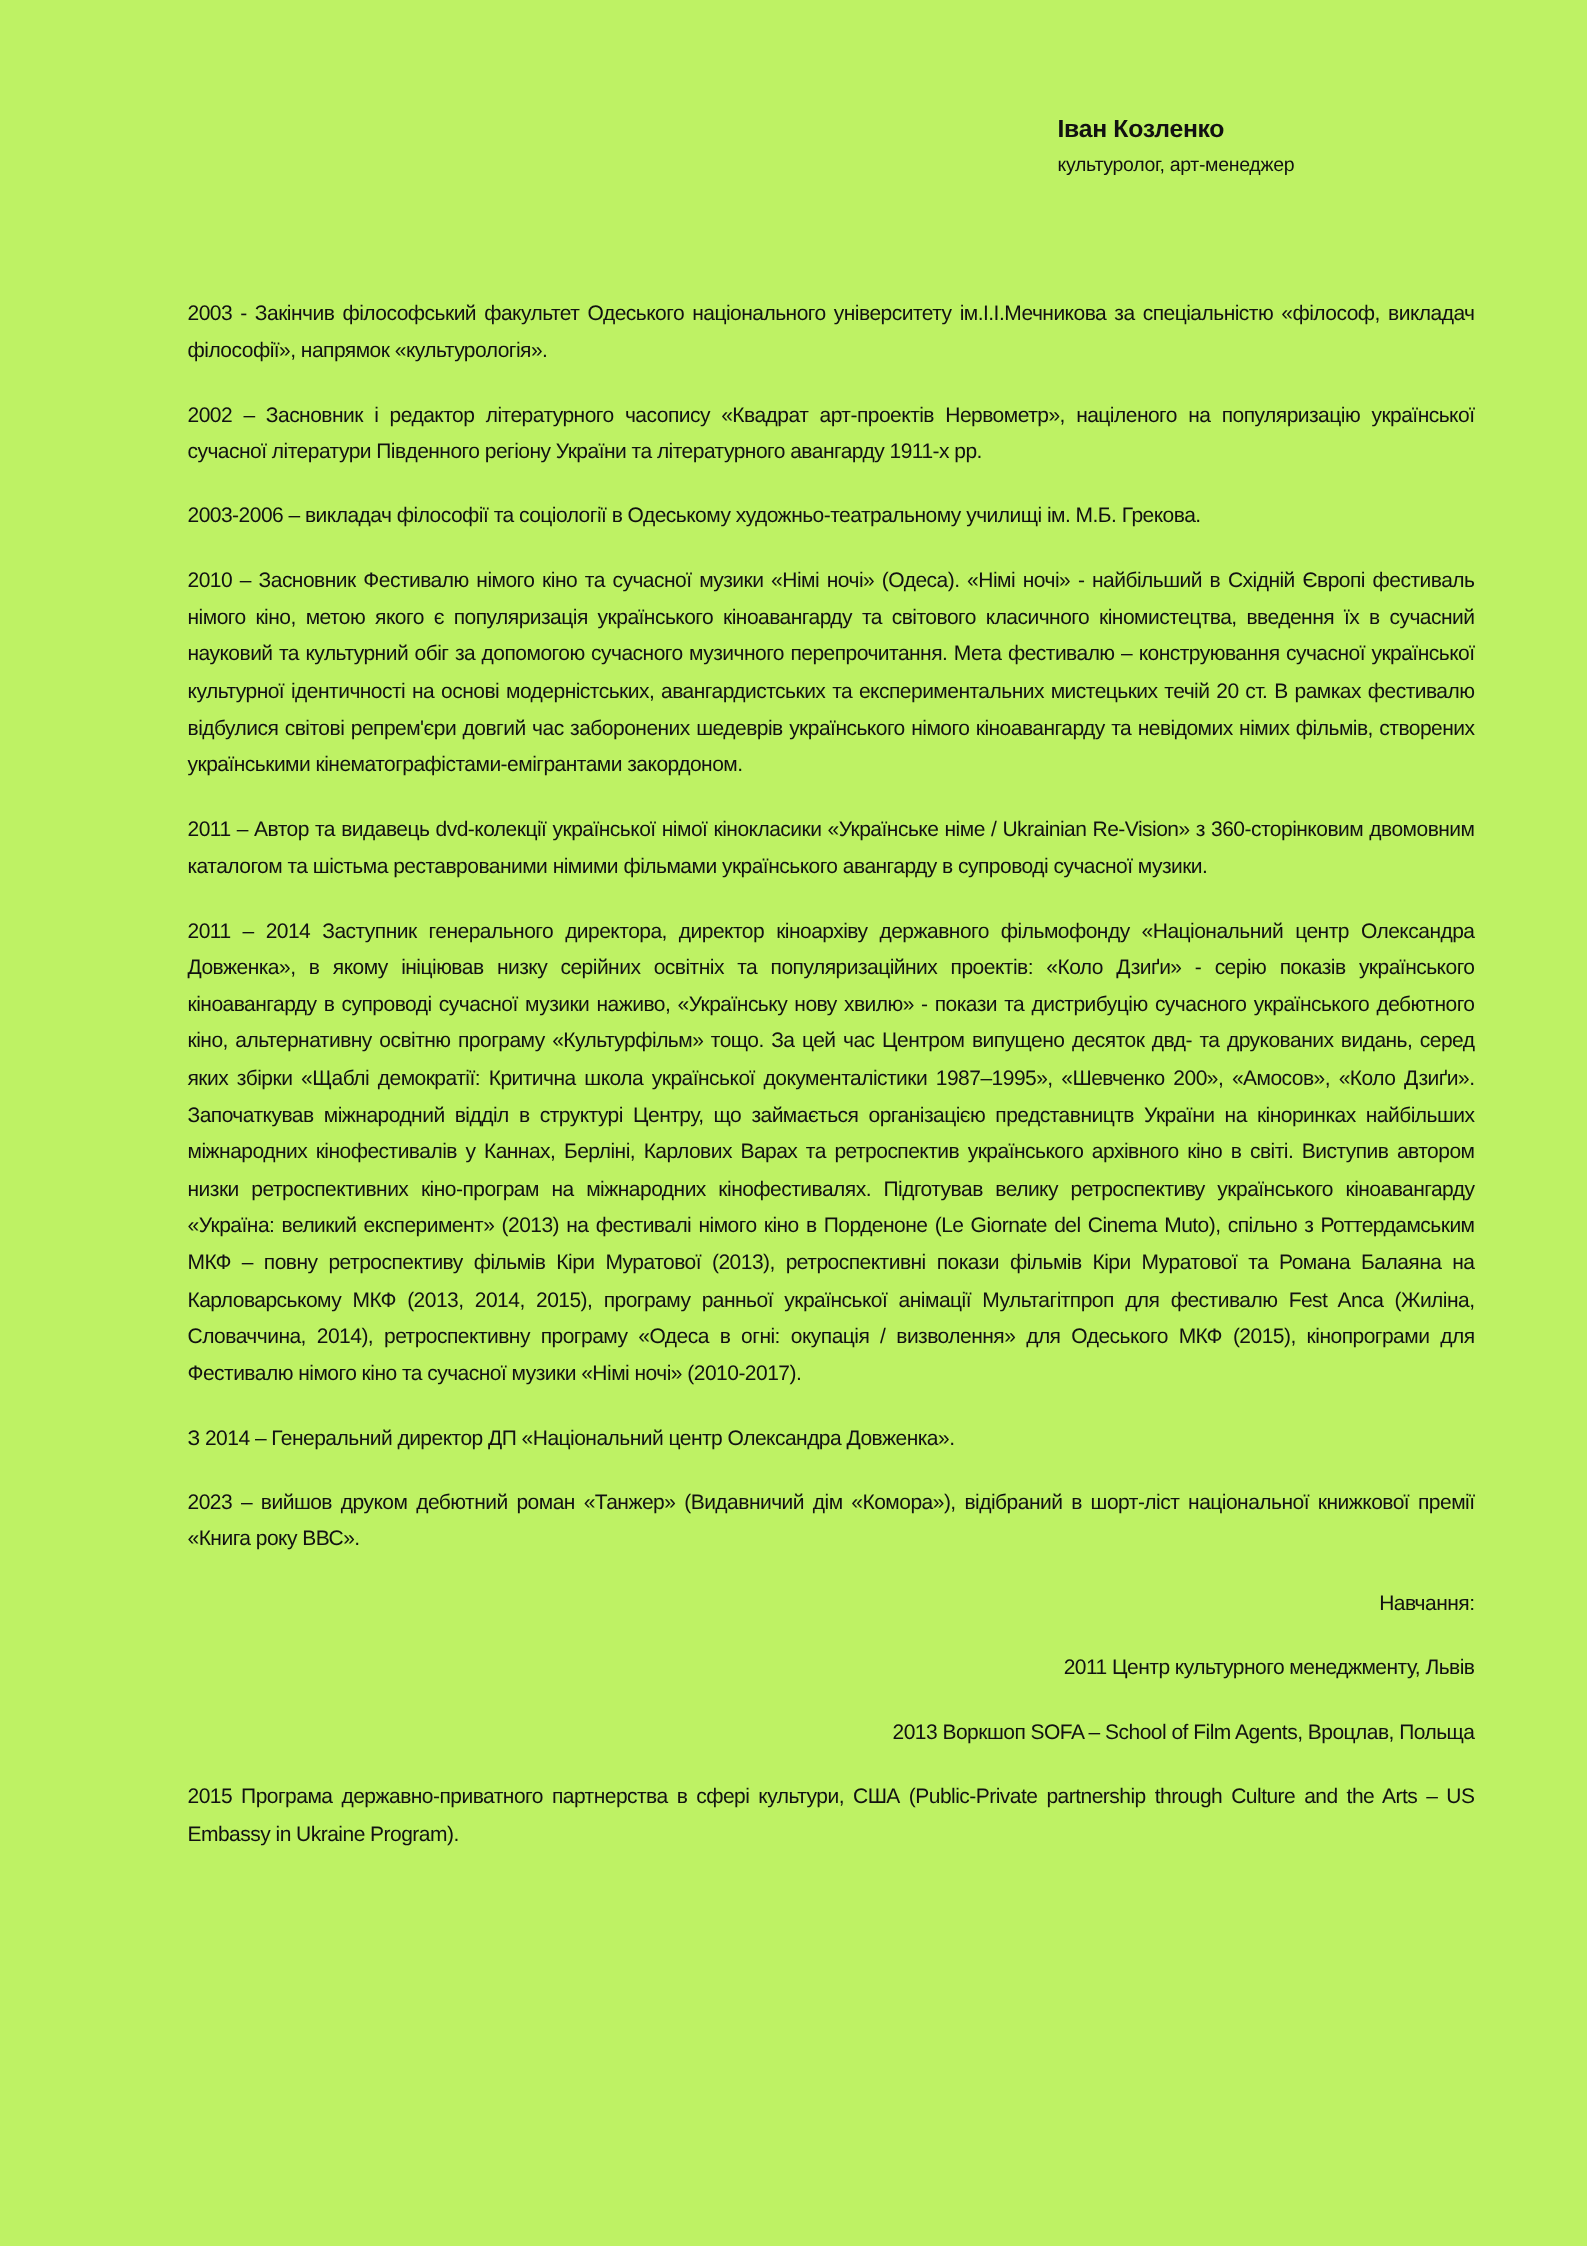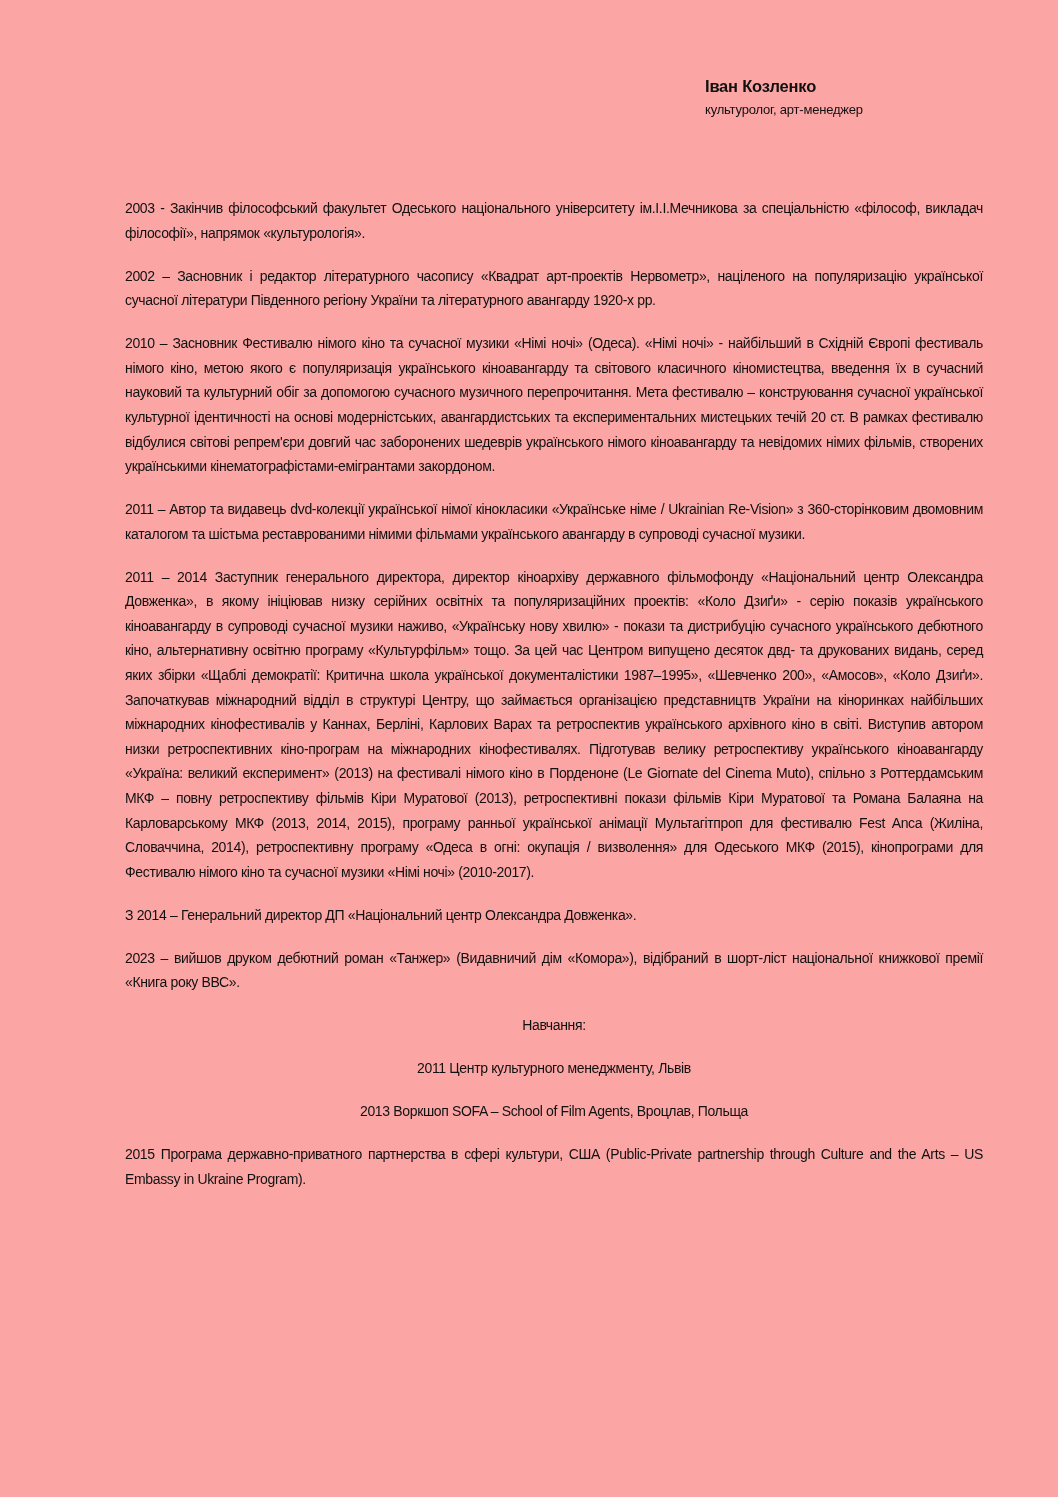--- a/index.html
+++ b/index.html
@@ -14,21 +14,21 @@
       overflow: hidden;
       font-family: "Liberation Sans", sans-serif;
       color: #111111;
     }
     .page {
       position: absolute;
       left: 0;
       top: 0;
       width: 1058px;
       height: 1497px;
-      background: #fca5a5;
+      background: #bef264;
     }
     .header {
       position: absolute;
       left: 705px;
       top: 74px;
       width: 300px;
     }
     .author-name {
       font-size: 16.5px;
       font-weight: bold;
@@ -50,35 +50,36 @@
     }
     .para {
       font-size: 14px;
       line-height: 24.6px;
       margin: 0 0 18.4px 0;
       text-align: justify;
       letter-spacing: -0.35px;
       word-spacing: 0px;
     }
     .para.left {
-      text-align: center;
+      text-align: right;
     }
   </style>
 </head>
 <body>
 
 <div class="page">
   <div class="header">
     <p class="author-name">Іван Козленко</p>
     <p class="author-role">культуролог, арт-менеджер</p>
   </div>
 
   <div class="body-text">
     <p class="para">2003 - Закінчив філософський факультет Одеського національного університету ім.І.І.Мечникова за спеціальністю «філософ, викладач філософії», напрямок «культурологія».</p>
-    <p class="para">2002 – Засновник і редактор літературного часопису «Квадрат арт-проектів Нервометр», націленого на популяризацію української сучасної літератури Південного регіону України та літературного авангарду 1920-х рр.</p>
+    <p class="para">2002 – Засновник і редактор літературного часопису «Квадрат арт-проектів Нервометр», націленого на популяризацію української сучасної літератури Південного регіону України та літературного авангарду 1911-х рр.</p>
+    <p class="para">2003-2006 – викладач філософії та соціології в Одеському художньо-театральному училищі ім. М.Б. Грекова.</p>
     <p class="para">2010 – Засновник Фестивалю німого кіно та сучасної музики «Німі ночі» (Одеса). «Німі ночі» - найбільший в Східній Європі фестиваль німого кіно, метою якого є популяризація українського кіноавангарду та світового класичного кіномистецтва, введення їх в сучасний науковий та культурний обіг за допомогою сучасного музичного перепрочитання. Мета фестивалю – конструювання сучасної української культурної ідентичності на основі модерністських, авангардистських та експериментальних мистецьких течій 20 ст. В рамках фестивалю відбулися світові репрем'єри довгий час заборонених шедеврів українського німого кіноавангарду та невідомих німих фільмів, створених українськими кінематографістами-емігрантами закордоном.</p>
     <p class="para">2011 – Автор та видавець dvd-колекції української німої кінокласики «Українське німе / Ukrainian Re-Vision» з 360-сторінковим двомовним каталогом та шістьма реставрованими німими фільмами українського авангарду в супроводі сучасної музики.</p>
     <p class="para">2011 – 2014 Заступник генерального директора, директор кіноархіву державного фільмофонду «Національний центр Олександра Довженка», в якому ініціював низку серійних освітніх та популяризаційних проектів: «Коло Дзиґи» - серію показів українського кіноавангарду в супроводі сучасної музики наживо, «Українську нову хвилю» - покази та дистрибуцію сучасного українського дебютного кіно, альтернативну освітню програму «Культурфільм» тощо. За цей час Центром випущено десяток двд- та друкованих видань, серед яких збірки «Щаблі демократії: Критична школа української документалістики 1987–1995», «Шевченко 200», «Амосов», «Коло Дзиґи». Започаткував міжнародний відділ в структурі Центру, що займається організацією представництв України на кіноринках найбільших міжнародних кінофестивалів у Каннах, Берліні, Карлових Варах та ретроспектив українського архівного кіно в світі. Виступив автором низки ретроспективних кіно-програм на міжнародних кінофестивалях. Підготував велику ретроспективу українського кіноавангарду «Україна: великий експеримент» (2013) на фестивалі німого кіно в Порденоне (Le Giornate del Cinema Muto), спільно з Роттердамським МКФ – повну ретроспективу фільмів Кіри Муратової (2013), ретроспективні покази фільмів Кіри Муратової та Романа Балаяна на Карловарському МКФ (2013, 2014, 2015), програму ранньої української анімації Мультагітпроп для фестивалю Fest Anca (Жиліна, Словаччина, 2014), ретроспективну програму «Одеса в огні: окупація / визволення» для Одеського МКФ (2015), кінопрограми для Фестивалю німого кіно та сучасної музики «Німі ночі» (2010-2017).</p>
     <p class="para">З 2014 – Генеральний директор ДП «Національний центр Олександра Довженка».</p>
     <p class="para">2023 – вийшов друком дебютний роман «Танжер» (Видавничий дім «Комора»), відібраний в шорт-ліст національної книжкової премії «Книга року ВВС».</p>
     <p class="para left">Навчання:</p>
     <p class="para left">2011 Центр культурного менеджменту, Львів</p>
     <p class="para left">2013 Воркшоп SOFA – School of Film Agents, Вроцлав, Польща</p>
     <p class="para">2015 Програма державно-приватного партнерства в сфері культури, США  (Public-Private partnership through Culture and the Arts – US Embassy in Ukraine Program).</p>
   </div>

